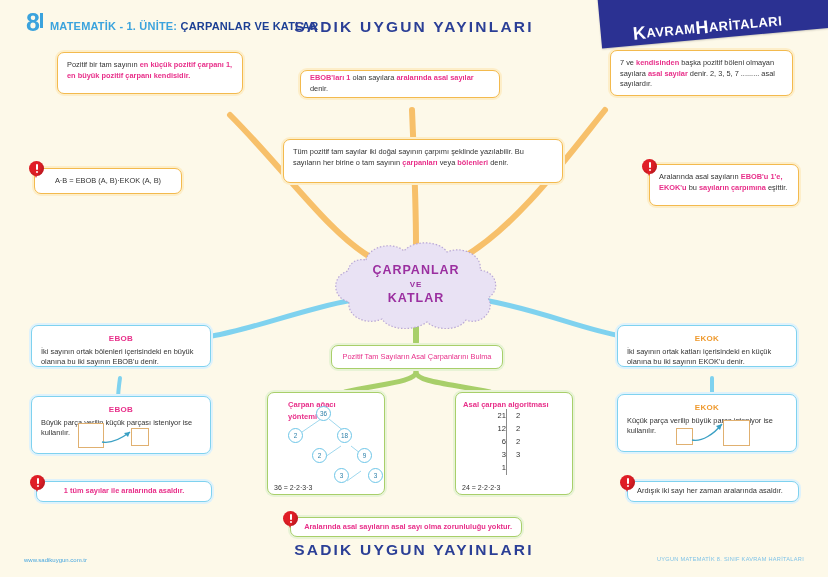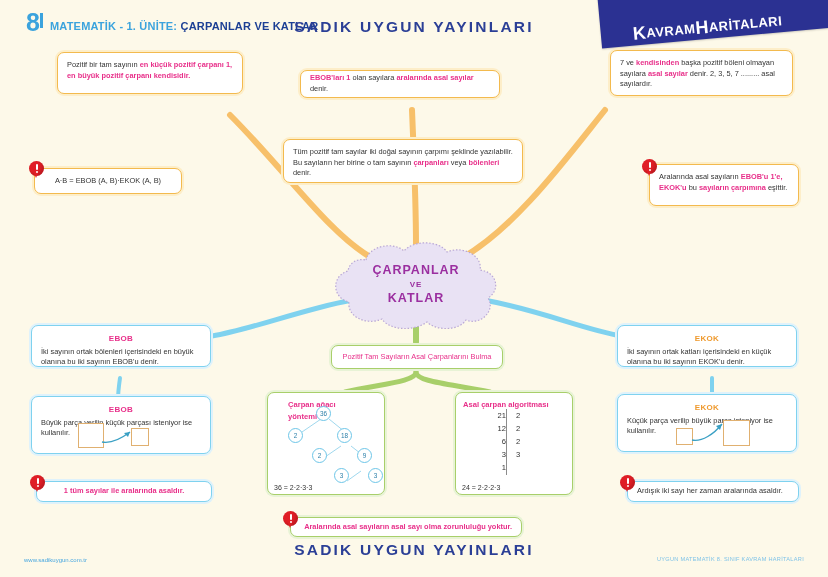--- a/index.html
+++ b/index.html
@@ -175,21 +175,21 @@
   <div class="box orange" style="left:300px;top:70px;width:200px;height:28px;display:flex;align-items:center;">
     <div>
       <span class="pink">EBOB'ları 1</span><span> olan sayılara </span><span class="pink">aralarında asal sayılar</span><span> denir.</span>
     </div>
   </div>
 
   <div class="box orange" style="left:610px;top:50px;width:183px;height:46px;">
     <span>7 ve </span><span class="pink">kendisinden</span><span> başka pozitif böleni olmayan sayılara </span><span class="pink">asal sayılar</span><span> denir. 2, 3, 5, 7 ......... asal sayılardır.</span>
   </div>
 
-  <div class="box orange just" style="left:283px;top:139px;width:240px;height:44px;">
+  <div class="box orange just" style="left:283px;top:139px;width:280px;height:44px;">
     <span>Tüm pozitif tam sayılar iki doğal sayının çarpımı şeklinde yazılabilir. Bu sayıların her birine o tam sayının </span><span class="pink">çarpanları</span><span> veya </span><span class="pink">bölenleri</span><span> denir.</span>
   </div>
 
   <div class="excl" style="left:29px;top:159px;">
     <div class="drop"></div>
       <div class="tail"></div>
       <div class="bar"></div>
       <div class="dot"></div>
   </div>
   <div class="box orange" style="left:34px;top:168px;width:148px;height:26px;display:flex;align-items:center;justify-content:center;">

